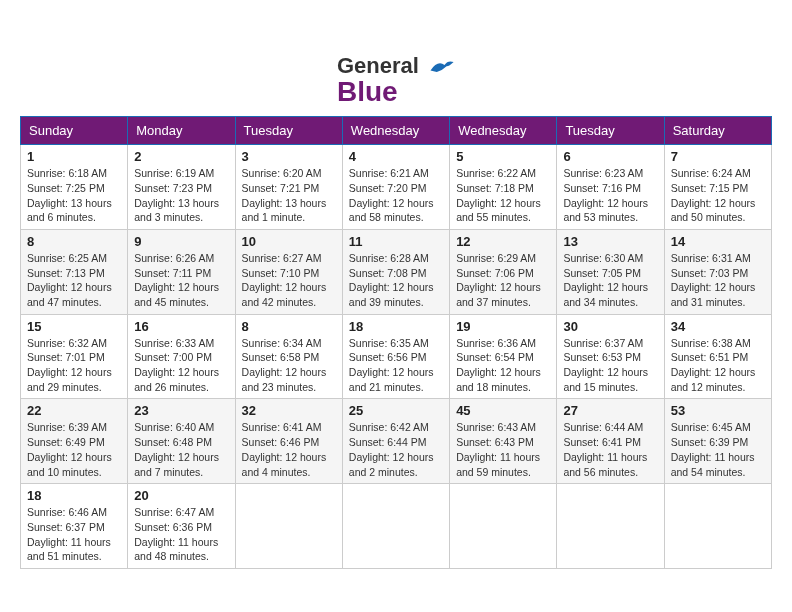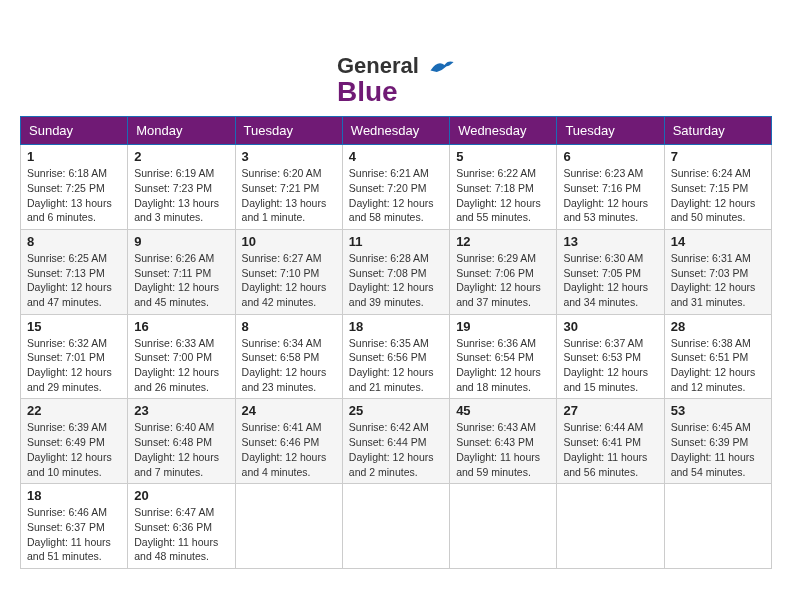--- a/index.html
+++ b/index.html
@@ -210,35 +210,35 @@
         </td>
         <td>
           <span class="day-num">19</span>
           <div class="day-info">Sunrise: 6:36 AM<br>Sunset: 6:54 PM<br>Daylight: 12 hours<br>and 18 minutes.</div>
         </td>
         <td>
           <span class="day-num">30</span>
           <div class="day-info">Sunrise: 6:37 AM<br>Sunset: 6:53 PM<br>Daylight: 12 hours<br>and 15 minutes.</div>
         </td>
         <td>
-          <span class="day-num">28</span>
+          <span class="day-num">34</span>
           <div class="day-info">Sunrise: 6:38 AM<br>Sunset: 6:51 PM<br>Daylight: 12 hours<br>and 12 minutes.</div>
         </td>
       </tr>
       <tr>
         <td>
           <span class="day-num">22</span>
           <div class="day-info">Sunrise: 6:39 AM<br>Sunset: 6:49 PM<br>Daylight: 12 hours<br>and 10 minutes.</div>
         </td>
         <td>
           <span class="day-num">23</span>
           <div class="day-info">Sunrise: 6:40 AM<br>Sunset: 6:48 PM<br>Daylight: 12 hours<br>and 7 minutes.</div>
         </td>
         <td>
-          <span class="day-num">24</span>
+          <span class="day-num">32</span>
           <div class="day-info">Sunrise: 6:41 AM<br>Sunset: 6:46 PM<br>Daylight: 12 hours<br>and 4 minutes.</div>
         </td>
         <td>
           <span class="day-num">25</span>
           <div class="day-info">Sunrise: 6:42 AM<br>Sunset: 6:44 PM<br>Daylight: 12 hours<br>and 2 minutes.</div>
         </td>
         <td>
           <span class="day-num">45</span>
           <div class="day-info">Sunrise: 6:43 AM<br>Sunset: 6:43 PM<br>Daylight: 11 hours<br>and 59 minutes.</div>
         </td>

